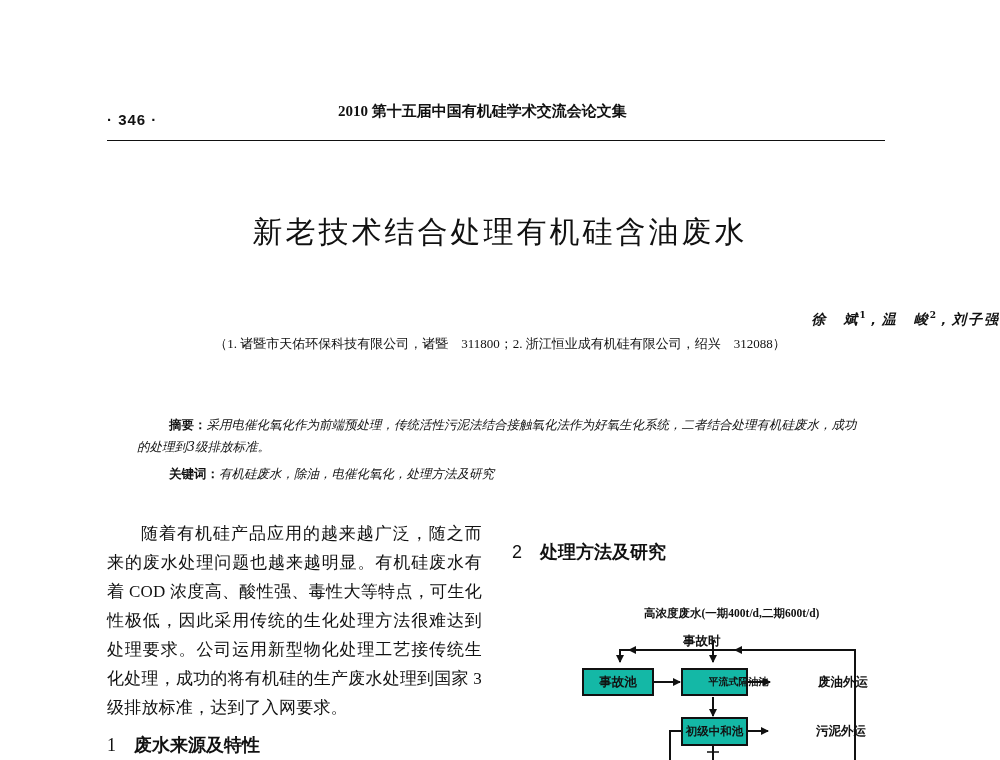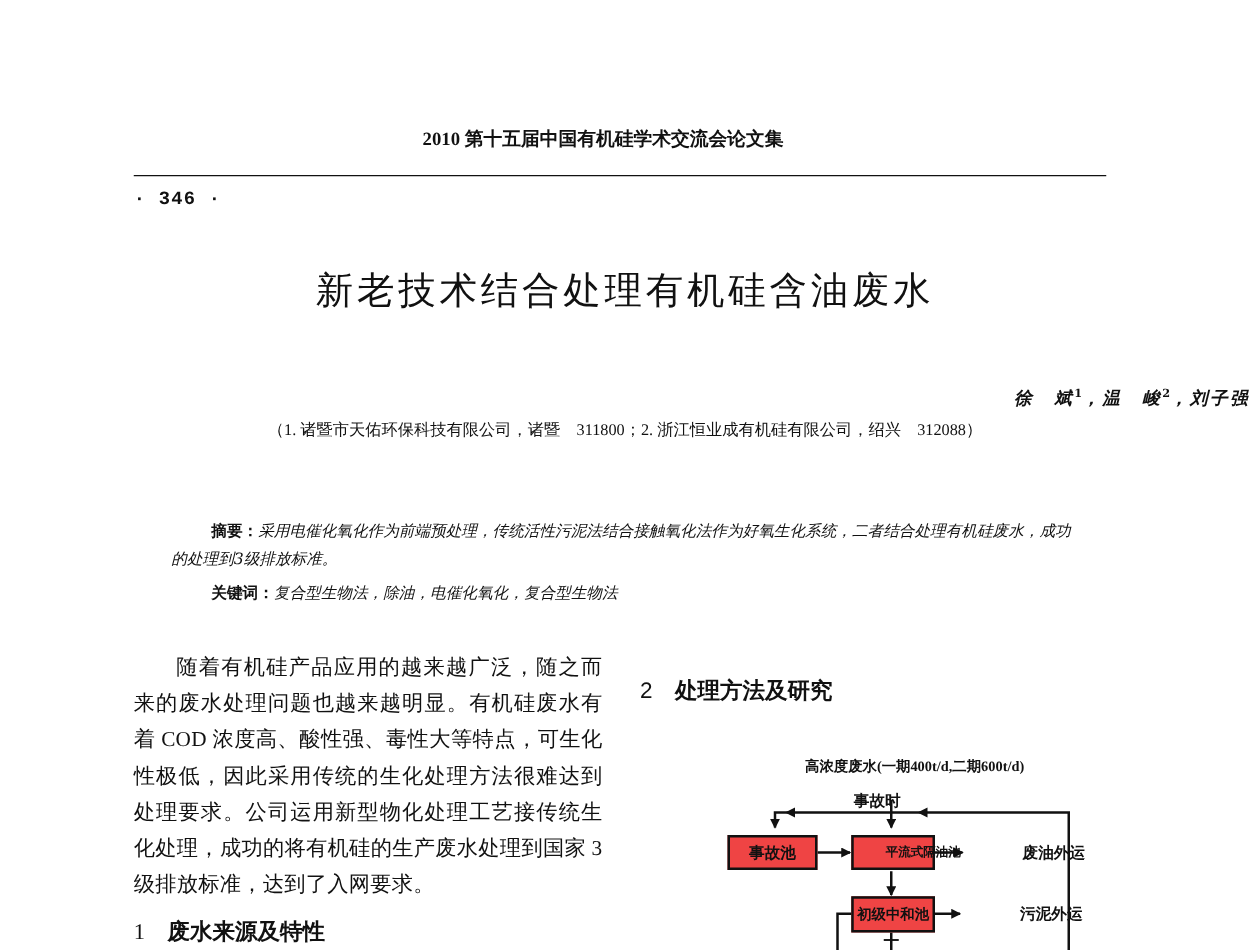--- a/index.html
+++ b/index.html
@@ -14,23 +14,22 @@
       overflow: hidden;
       color: #111;
       font-family: "DejaVu Serif", "Liberation Serif", serif;
     }
     .abs { position: absolute; }
 
     
     .run-page {
       left: 107px; top: 111px;
       font-size: 15px; font-weight: bold;
-      font-family: Liberation Mono, monospace;
+      font-family: Liberation Sans, sans-serif;
       letter-spacing: 1px;
-      margin-top: 40px;
     }
     .run-title {
       left: 338px; top: 102px;
       font-size: 15px; font-weight: bold;
       font-family: "Liberation Serif", serif;
     }
     .header-rule {
       left: 107px; top: 140px;
       width: 778px; height: 0;
       border-top: 1.5px solid #111;
@@ -106,21 +105,21 @@
 
     
     .fc-title {
       left: 644px; top: 606px;
       font-size: 11.5px; font-weight: bold;
       font-family: "Liberation Serif", serif;
     }
     .fc-box {
       position: absolute;
       border: 2px solid #111;
-      background: #ef4444;
+      background: #14b8a6;
       font-size: 12.5px;
       font-weight: bold;
       font-family: "DejaVu Serif", serif;
       display: flex; align-items: center; justify-content: center;
       box-sizing: border-box;
       white-space: nowrap;
     }
     .fc-label {
       position: absolute;
       font-size: 12.5px; font-weight: bold;
@@ -141,21 +140,21 @@
 
 <div class="abs authors">
   <span>徐　斌</span><sup>1</sup>，<span>温　峻</span><sup>2</sup>，<span>刘子强</span>
 </div>
 <div class="abs affil">（1. 诸暨市天佑环保科技有限公司，诸暨　311800；2. 浙江恒业成有机硅有限公司，绍兴　312088）</div>
 
 <div class="abs abstract">
   <span class="ind"></span><span class="lab">摘要：</span><span>采用电催化氧化作为前端预处理，传统活性污泥法结合接触氧化法作为好氧生化系统，二者结合处理有机硅废水，成功的处理到3级排放标准。</span>
 </div>
 <div class="abs keywords">
-  <span class="lab">关键词：</span><span>复合型生物法，除油，电催化氧化，复合型生物法</span>
+  <span class="lab">关键词：</span><span>有机硅废水，除油，电催化氧化，处理方法及研究</span>
 </div>
 
 <div class="abs body-col">
   <p>随着有机硅产品应用的越来越广泛，随之而来的废水处理问题也越来越明显。有机硅废水有着 COD 浓度高、酸性强、毒性大等特点，可生化性极低，因此采用传统的生化处理方法很难达到处理要求。公司运用新型物化处理工艺接传统生化处理，成功的将有机硅的生产废水处理到国家 3 级排放标准，达到了入网要求。</p>
 </div>
 
 <div class="abs sec1">
   <span class="num">1</span><span>废水来源及特性</span>
 </div>
 

